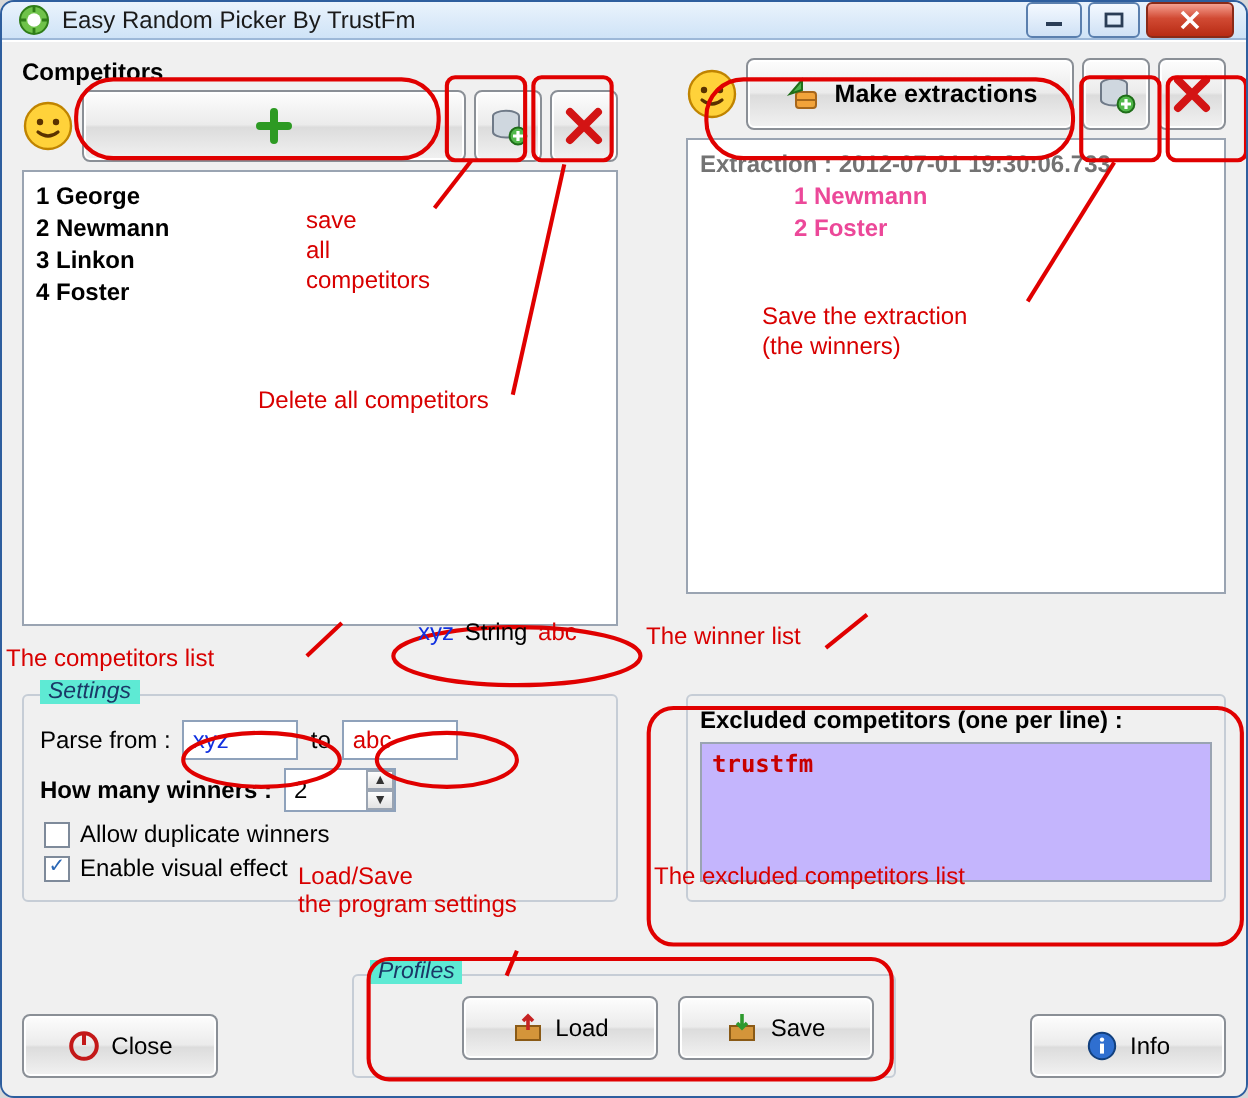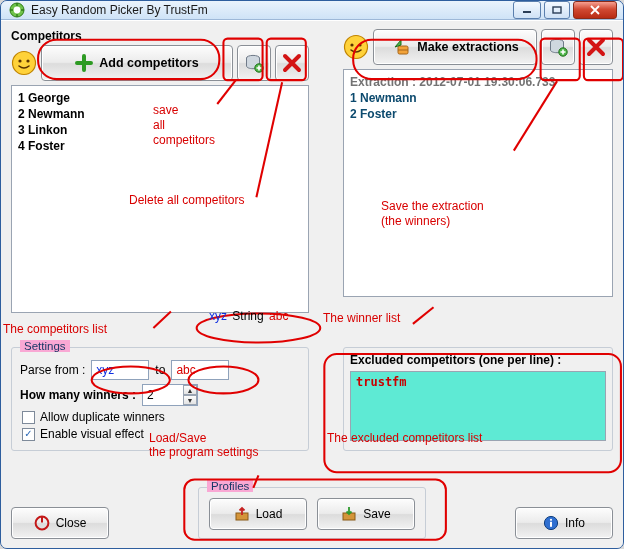--- a/index.html
+++ b/index.html
@@ -111,36 +111,36 @@
     font-weight: bold;
     overflow: hidden;
     position: relative;
   }
   .listbox .row { white-space: nowrap; }
 
   .annot { color: #d80000; font-family: Tahoma, sans-serif; font-weight: normal; position: absolute; pointer-events: none; }
 
   
   .right-list .extraction-line { color: #737373; }
-  .right-list .winner-line { color: #0c4a6e; }
+  .right-list .winner-line { color: #ec4899; margin-left: 47px; }
 
   
   .group {
     border: 1px solid #c6cdd6;
     border-radius: 3px;
     padding: 8px 8px 6px 8px;
     position: relative;
     background: #f0f0f0;
   }
   .group > legend, .group > .legend {
     position: absolute;
     top: -8px; left: 8px;
-    background: #f9a8d4;
+    background: #5eead4;
     padding: 0 4px;
-    font-size: 11.5px; color: #1a3866;
+    font-size: 11.5px; color: #1a3866; font-style: italic;
   }
   .settings-row { display: flex; align-items: center; gap: 6px; margin: 4px 0; font-size: 12px; }
   .textin {
     width: 58px; height: 20px;
     border: 1px solid #8fa2bb; background: #fff;
     padding: 2px 4px; font-size: 12px;
   }
   .numin {
     width: 56px; height: 22px;
     border: 1px solid #8fa2bb; background: #fff;
@@ -171,21 +171,21 @@
     border: 1px solid #c6cdd6;
     background: #f0f0f0;
     border-radius: 3px;
     padding: 5px 6px 6px 6px;
   }
   .excluded-title { font-weight: bold; font-size: 12px; margin-bottom: 4px; display: block; }
   .excluded-text {
     height: 70px;
     width: 100%;
     border: 1px solid #9aa4b2;
-    background: #5eead4;
+    background: #c4b5fd;
     padding: 3px 5px;
     font-size: 12px;
     font-weight: bold;
     color: #c80000;
     resize: none;
     overflow-y: scroll;
   }
 
   
   .bottombar {
@@ -200,21 +200,21 @@
     width: 98px; height: 32px;
     border: 1px solid #8a8f96;
     border-radius: 4px;
     background: linear-gradient(#fdfdfd, #ebebeb 48%, #dcdcdc 52%, #f2f2f2);
     display: inline-flex; align-items: center; justify-content: center;
     gap: 6px; font-size: 12px;
     box-shadow: 0 0 0 1px #fff inset;
   }
   .profiles-group { text-align: center; }
   .profiles-group .group { padding: 8px 10px 8px 10px; }
-  .profiles-buttons { display: flex; gap: 10px; }
+  .profiles-buttons { display: flex; gap: 10px; padding-left: 44px; }
 
   
   svg.overlay { position: absolute; inset: 0; width: 100%; height: 100%; pointer-events: none; }
   .redstroke { fill: none; stroke: #e00000; stroke-width: 2; }
 
   
   svg.ic { display: block; }
 
 </style>
 </head>
@@ -263,21 +263,20 @@
               <circle cx="17" cy="11" r="1.6" fill="#5a3200"></circle>
             <path d="M8 16 Q13 20 18 16" fill="none" stroke="#5a3200" stroke-width="1.6" stroke-linecap="round"></path>
           </svg>
         </span>
         <div class="bigbtn">
           <span>
             <svg class="ic" width="18" height="18" viewBox="0 0 18 18">
                 <path d="M9 2v14M2 9h14" stroke="#2d9a23" stroke-width="4" stroke-linecap="round"></path>
               </svg>
           </span>
-          <span>Add competitors</span>
         </div>
         <div class="iconbtn">
           <span>
             <svg class="ic" width="20" height="20" viewBox="0 0 20 20">
               <ellipse cx="9" cy="5" rx="6.5" ry="2.6" fill="#cfd7df" stroke="#6f7a88"></ellipse>
               <path d="M2.5 5v8c0 1.5 2.9 2.7 6.5 2.7s6.5-1.2 6.5-2.7V5" fill="#cfd7df" stroke="#6f7a88"></path>
               <circle cx="15" cy="15" r="4.2" fill="#51b84a" stroke="#1f6e19"></circle>
               <path d="M15 12.5v5M12.5 15h5" stroke="#fff" stroke-width="1.6"></path>
             </svg>
           </span>
@@ -473,21 +472,21 @@
       <rect class="redstroke" x="178" y="442" width="254" height="58" rx="10"></rect>
 
       <path class="redstroke" d="M250 438 L245 450"></path>
     </svg>
 
     <div class="annot" style="left:152px; top:82px; white-space:pre; line-height:15px;">save
 all
 competitors</div>
     <div class="annot" style="left:128px; top:172px;">Delete all competitors</div>
     <div class="annot" style="left:2px; top:301px;">The competitors list</div>
-    <div class="annot" style="left:380px; top:130px; white-space:pre; line-height:15px;margin-top:48px;">Save the extraction
+    <div class="annot" style="left:380px; top:130px; white-space:pre; line-height:15px;">Save the extraction
 (the winners)</div>
     <div class="annot" style="left:322px; top:290px;">The winner list</div>
     <div class="annot" style="left:326px; top:410px;">The excluded competitors list</div>
     <div class="annot" style="left:148px; top:410px; white-space:pre; line-height:14px;">Load/Save
 the program settings</div>
 
     <div style="position:absolute; left:208px; top:288px; font-size:12px;">
       <span style="color:#1030e0">xyz</span>
       <span style="color:#000; padding:0 2px;">String</span>
       <span style="color:#d80000">abc</span>

